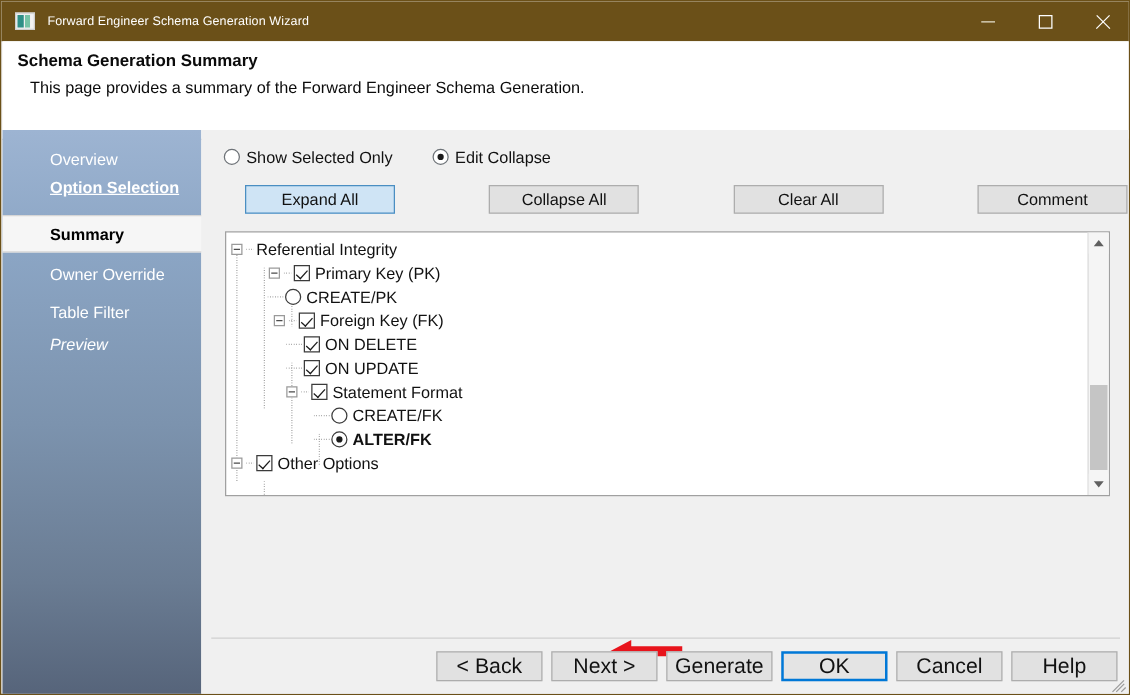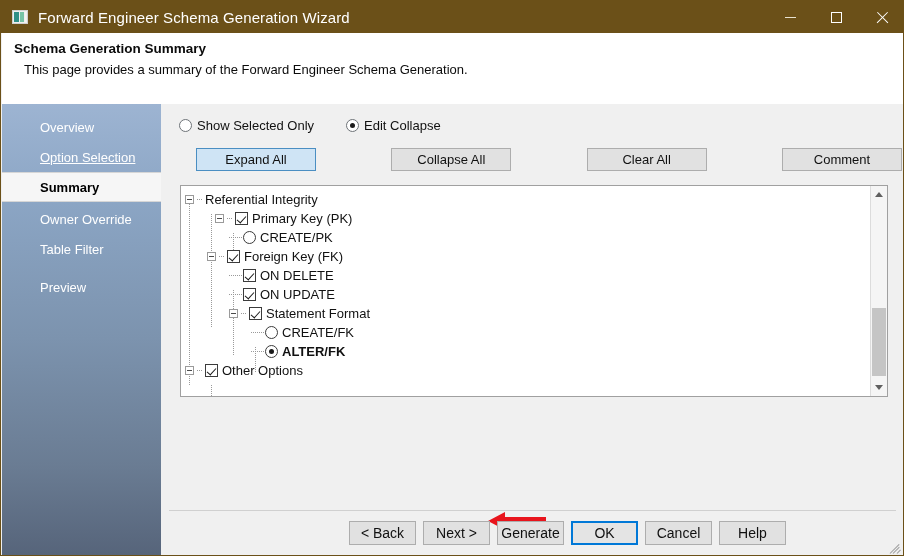--- a/index.html
+++ b/index.html
@@ -45,21 +45,21 @@
     box-sizing: border-box;
     display: flex;
     align-items: stretch;
     padding: 1px;
   }
   #app-icon .blk-a { width: 5px; background: #2f8f86; margin-right: 1px; }
   #app-icon .blk-b { width: 4px; background: #76c3a6; margin-right: 1px; }
   #app-icon .blk-c { flex: 1; background: #f4f4f4; }
   #title-text {
     color: #ffffff;
-    font-size: 15px;
+    font-size: 10px;
     letter-spacing: 0.1px;
     white-space: nowrap;
   }
   .winbtn {
     position: absolute;
     top: 0;
     width: 46px; height: 32px;
     display: flex;
     align-items: center;
     justify-content: center;
@@ -380,26 +380,26 @@
     display: flex;
     align-items: center;
   }
   #footer-btns {
     position: absolute;
     left: 188px; top: 4px;
     display: flex;
     gap: 7px;
   }
   .fbtn {
-    width: 67px; height: 24px;
+    width: 85px; height: 24px;
     background: #e1e1e1;
     border: 1px solid #adadad;
     box-sizing: border-box;
     font-family: "Liberation Sans", sans-serif;
-    font-size: 14px;
+    font-size: 17px;
     color: #111;
     display: flex;
     align-items: center;
     justify-content: center;
     white-space: nowrap;
   }
   .fbtn.default {
     border: 2px solid #0078d7;
     background: #e4e4e4;
   }
@@ -440,33 +440,33 @@
 
   <div id="header">
     <div id="header-title">Schema Generation Summary</div>
     <div id="header-sub">This page provides a summary of the Forward Engineer Schema Generation.</div>
   </div>
 
   <div id="sidebar">
     <div class="nav-item" style="top:8px;">
         <span>Overview</span>
       </div>
-    <div class="nav-item link" style="top:38px;">
+    <div class="nav-item link" style="top:30px;font-weight:bold;">
         <span>Option Selection</span>
       </div>
     <div class="nav-item active" style="top:68px;">
         <span>Summary</span>
       </div>
     <div class="nav-item" style="top:100px;">
         <span>Owner Override</span>
       </div>
     <div class="nav-item" style="top:130px;">
         <span>Table Filter</span>
       </div>
-    <div class="nav-item" style="top:168px;">
+    <div class="nav-item" style="top:156px;font-style:italic;">
         <span>Preview</span>
       </div>
   </div>
 
   <div id="content">
 
     <div id="radio-row">
       <div class="radio-opt">
         <span class="radio-dot"></span>
         <span>Show Selected Only</span>
@@ -500,28 +500,28 @@
           <span>Referential Integrity</span>
         </div>
 
         <div class="tnode" style="padding-left:34px;">
           <span class="toggler"></span>
           <span class="dots-short"></span>
           <span class="cbox checked"></span>
           <span>Primary Key (PK)</span>
         </div>
 
-        <div class="tnode" style="padding-left:48px;align-items:center;">
+        <div class="tnode" style="padding-left:33px;align-items:center;">
           <span class="dots"></span>
           <span class="rbtn"></span>
           <span>CREATE/PK</span>
         </div>
 
 
-        <div class="tnode" style="padding-left:26px;">
+        <div class="tnode" style="padding-left:38px;">
           <span class="toggler"></span>
           <span class="dots-short"></span>
           <span class="cbox checked"></span>
           <span>Foreign Key (FK)</span>
         </div>
 
         <div class="tnode" style="padding-left:48px;">
           <span class="dots"></span>
           <span class="cbox checked"></span>
           <span>ON DELETE</span>

